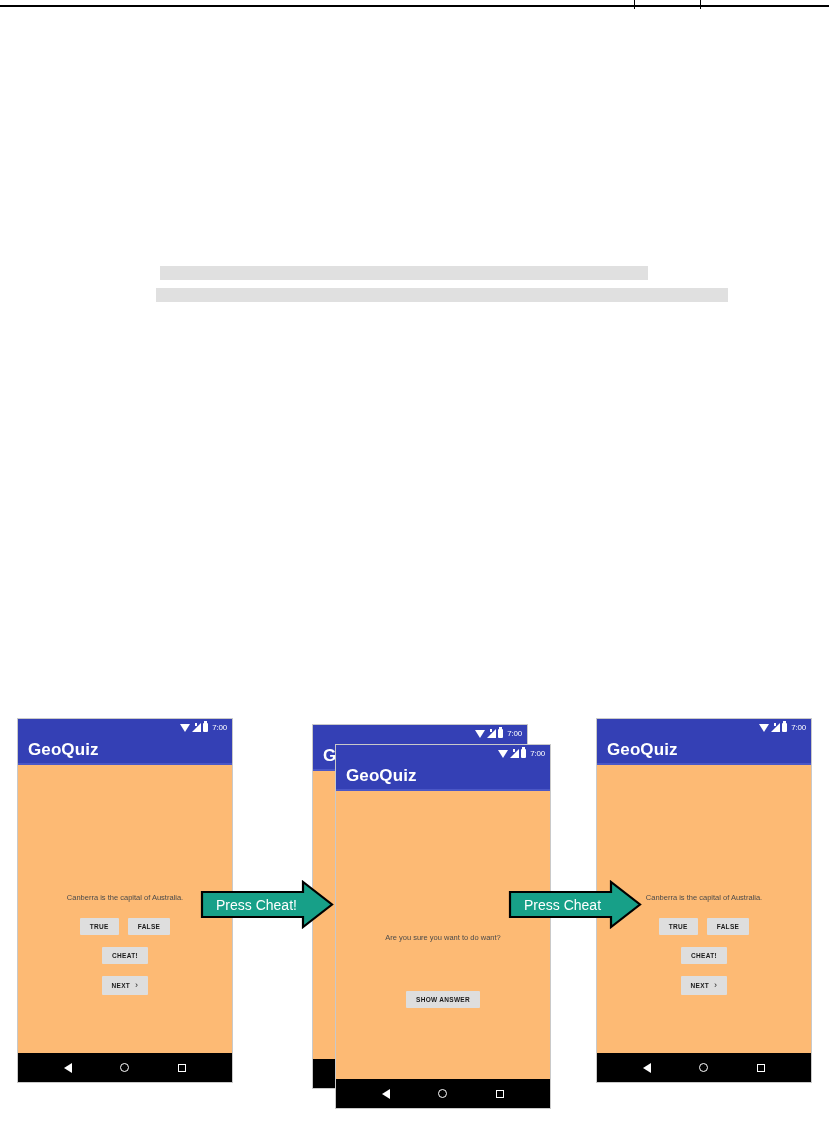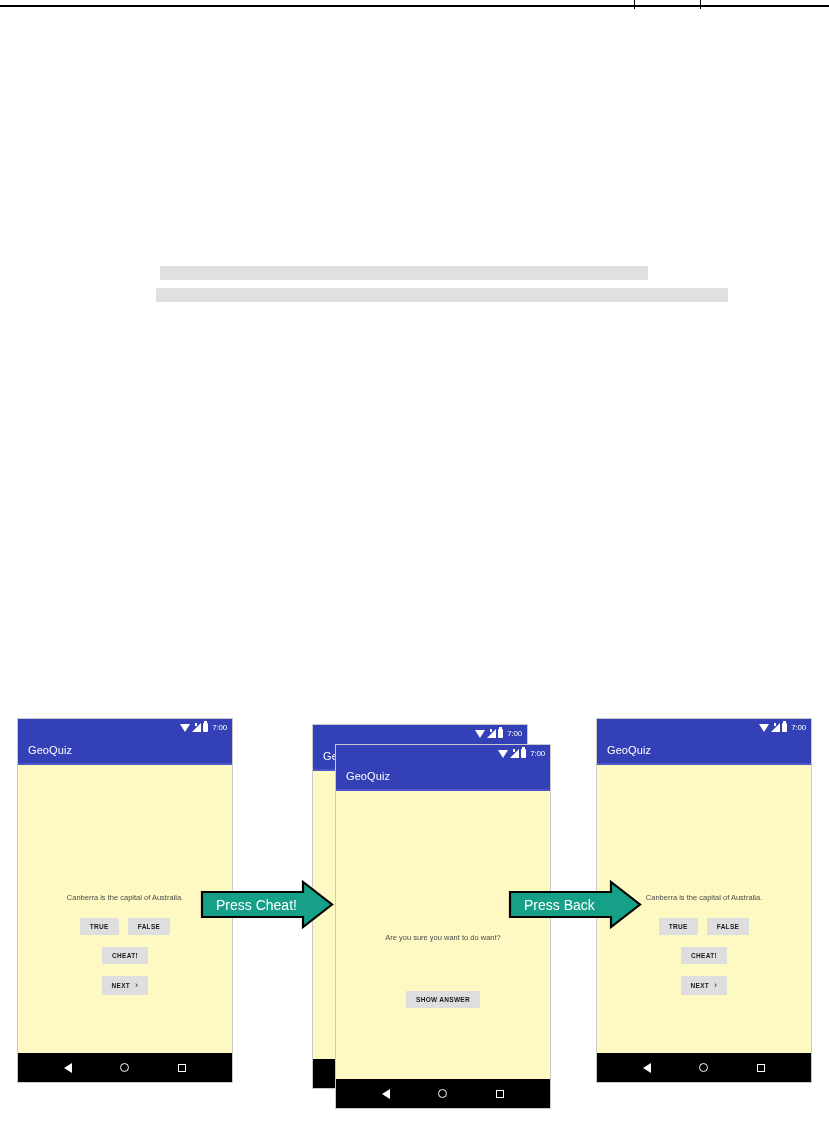--- a/index.html
+++ b/index.html
@@ -75,30 +75,30 @@
     margin-left:2px;
   }
 
   .appbar{
     height:27px;background:#3440b5;
     display:flex;align-items:center;
     padding-left:10px;
     box-sizing:border-box;
   }
   .appbar-title{
-    color:#ffffff;font-size:11px;font-weight:normal;
+    color:#ffffff;font-size:17px;font-weight:bold;
     letter-spacing:0.1px;
   }
   .appbar-underline{
     height:2px;background:#4b57c6;
   }
 
   .screen{
     position:relative;
-    background:#fef9c3;
+    background:#fdba74;
     overflow:hidden;
   }
 
   .question{
     position:absolute;left:0;right:0;
     text-align:center;
     font-size:7.5px;
     color:#4b4b4b;
   }
   .btnrow{
@@ -314,14 +314,14 @@
   <svg width="134" height="49" viewBox="0 0 134 49">
     <polygon points="2,12 103,12 103,2 132,24.5 103,47 103,37 2,37" fill="#17a088" stroke="#000000" stroke-width="2.2" stroke-linejoin="miter"></polygon>
   </svg>
   <span class="arrow-label">Press Cheat!</span>
 </div>
 
 <div class="arrow" style="left:508px;top:880px;width:134px;height:49px;z-index:9;">
   <svg width="134" height="49" viewBox="0 0 134 49">
     <polygon points="2,12 103,12 103,2 132,24.5 103,47 103,37 2,37" fill="#17a088" stroke="#000000" stroke-width="2.2" stroke-linejoin="miter"></polygon>
   </svg>
-  <span class="arrow-label">Press Back</span>
+  <span class="arrow-label">Press Cheat</span>
 </div>
 
 </body></html>

